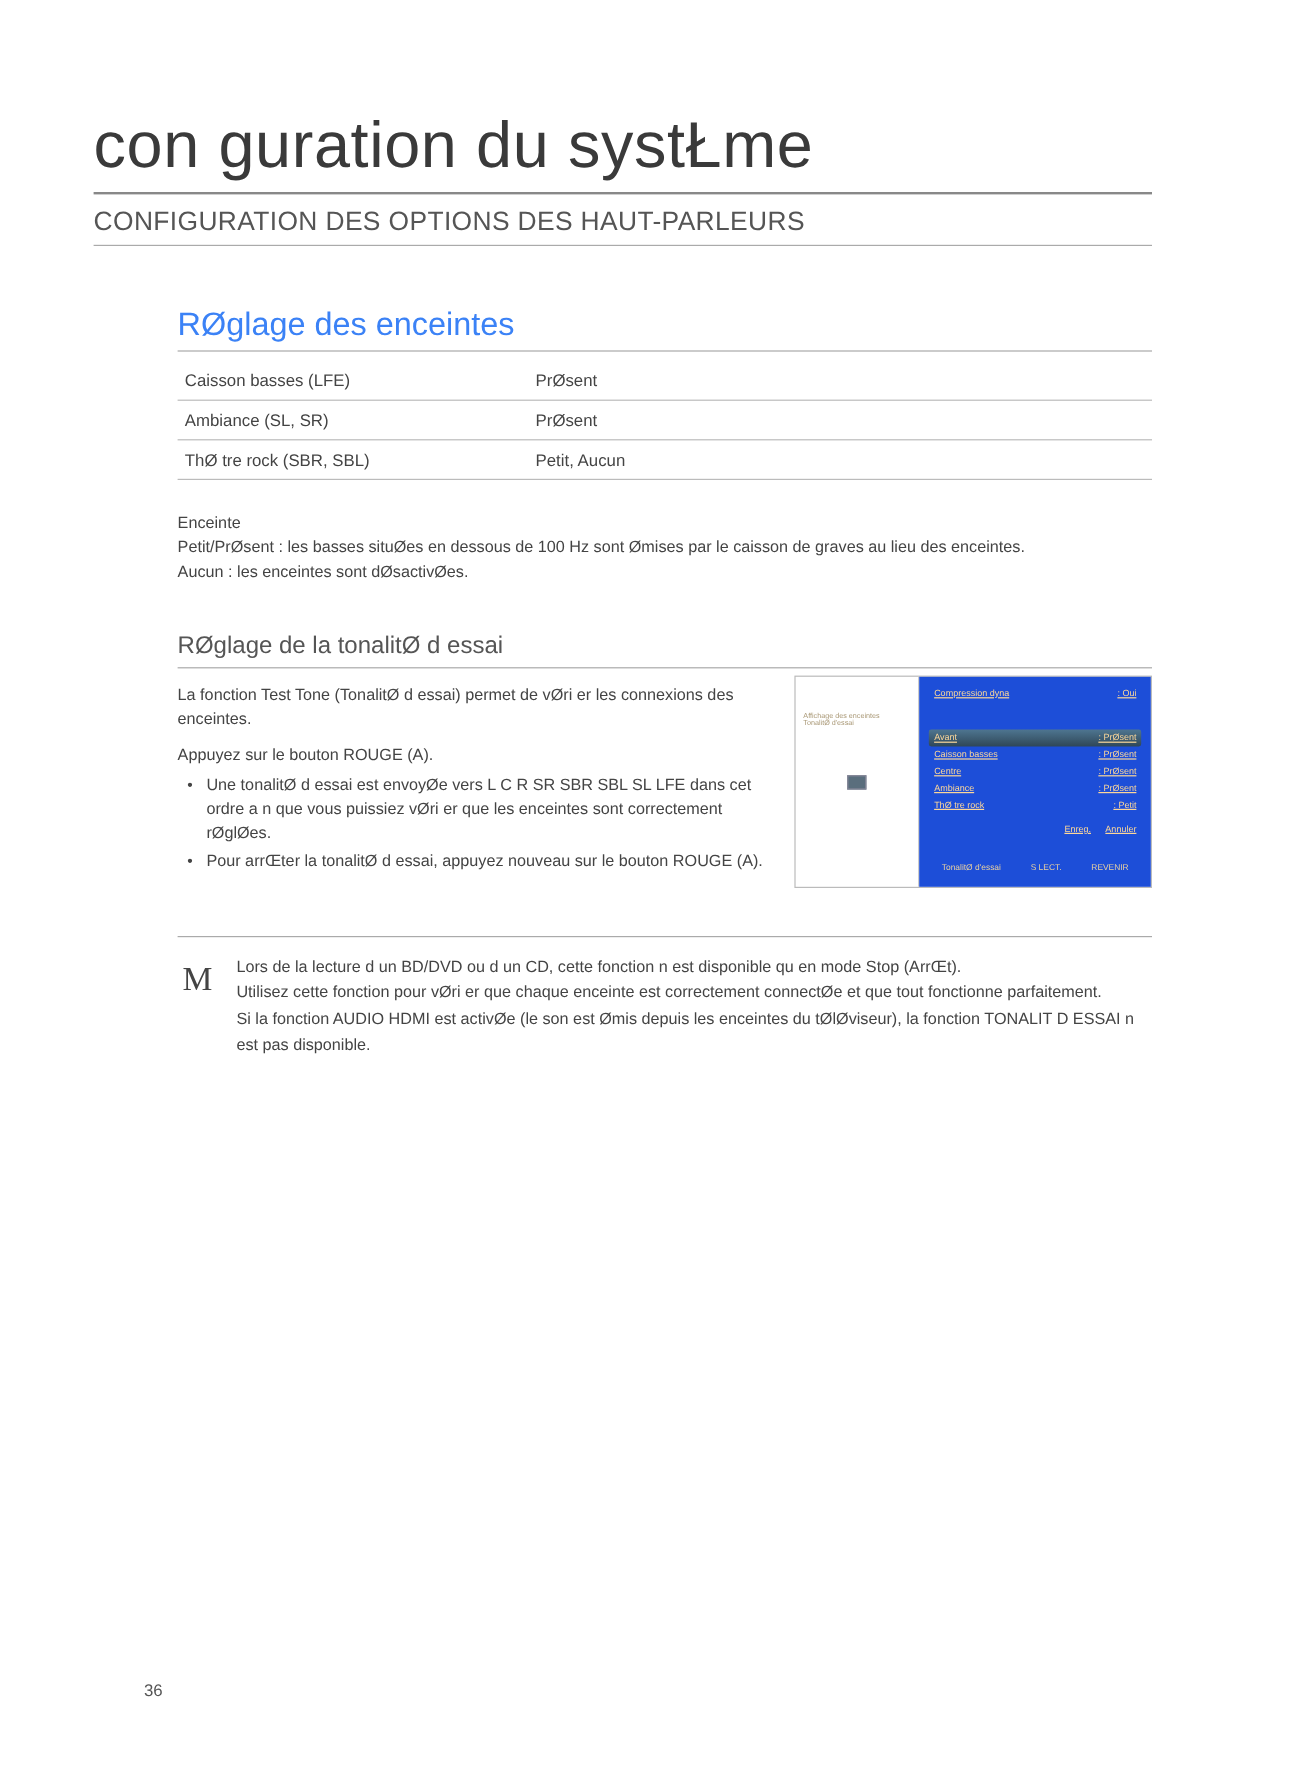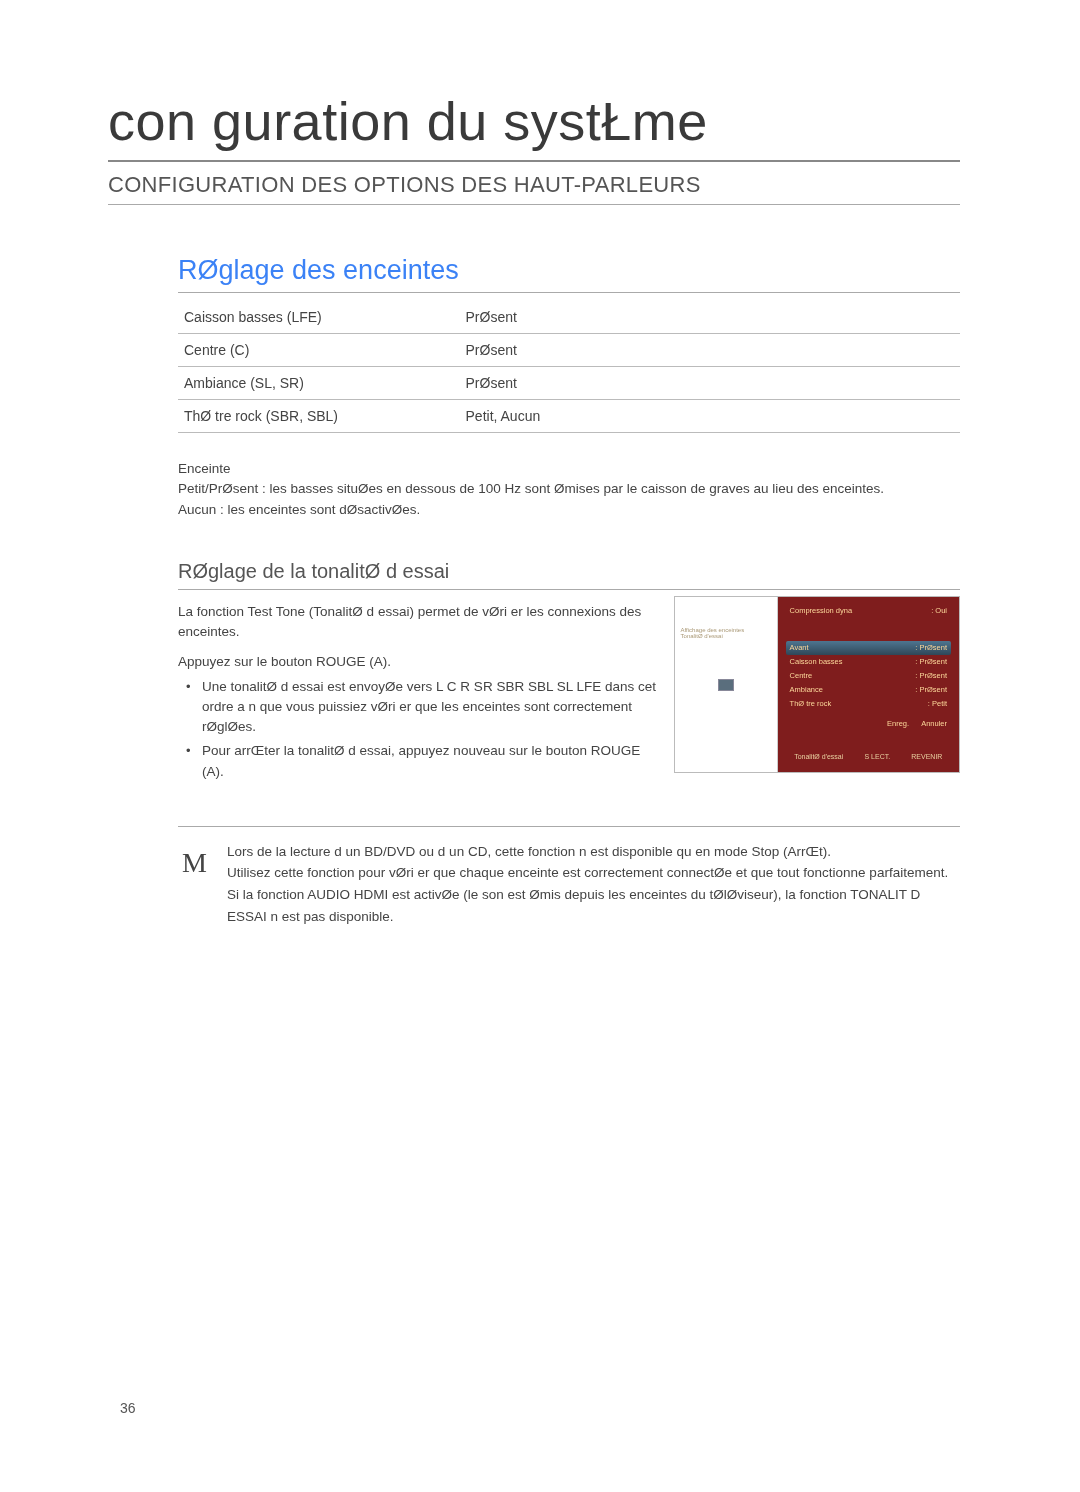--- a/index.html
+++ b/index.html
@@ -6,21 +6,21 @@
     margin: 0;
     padding: 0;
     background: #fff;
     font-family: Arial, Helvetica, sans-serif;
     color: #333;
     width: 1080px;
     height: 1492px;
     position: relative;
   }
   .page {
-    padding: 90px 120px 40px 108px;
+    padding: 90px 120px 40px 78px;
   }
   .main-title {
     font-size: 54px;
     font-weight: 400;
     letter-spacing: 0.5px;
     color: #3a3a3a;
     margin: 0 0 8px 0;
     border-bottom: 2px solid #888;
     padding-bottom: 8px;
   }
@@ -122,26 +122,27 @@
     border-right: 1px solid #ccc;
     display: flex;
     flex-direction: column;
     justify-content: flex-start;
     padding: 30px 6px 6px 6px;
     font-size: 6px;
     color: #a97;
   }
   .screenshot-right {
     flex: 1;
-    background: #7f1d1d;
+    background: #1d4ed8;
     padding: 8px;
     color: #fcd79a;
     font-size: 7.5px;
     line-height: 1.6;
     position: relative;
+    text-decoration: underline;
   }
   .screenshot-right .row {
     display: flex;
     justify-content: space-between;
     padding: 1px 4px;
   }
   .screenshot-right .hl {
     background: linear-gradient(#4e7590, #2f4758);
     border-radius: 2px;
   }
@@ -208,24 +209,20 @@
   <div class="section-title">CONFIGURATION DES OPTIONS DES HAUT-PARLEURS</div>
 
   <div class="content">
 
     <div class="sub-title">RØglage des enceintes</div>
 
     <table class="speaker-table">
       <tbody>
       <tr>
         <td>Caisson basses (LFE)</td>
-        <td>PrØsent</td>
-      </tr>
-      <tr>
-        <td>Centre (C)</td>
         <td>PrØsent</td>
       </tr>
       <tr>
         <td>Ambiance (SL, SR)</td>
         <td>PrØsent</td>
       </tr>
       <tr>
         <td>ThØ tre rock (SBR, SBL)</td>
         <td>Petit, Aucun</td>
       </tr>

